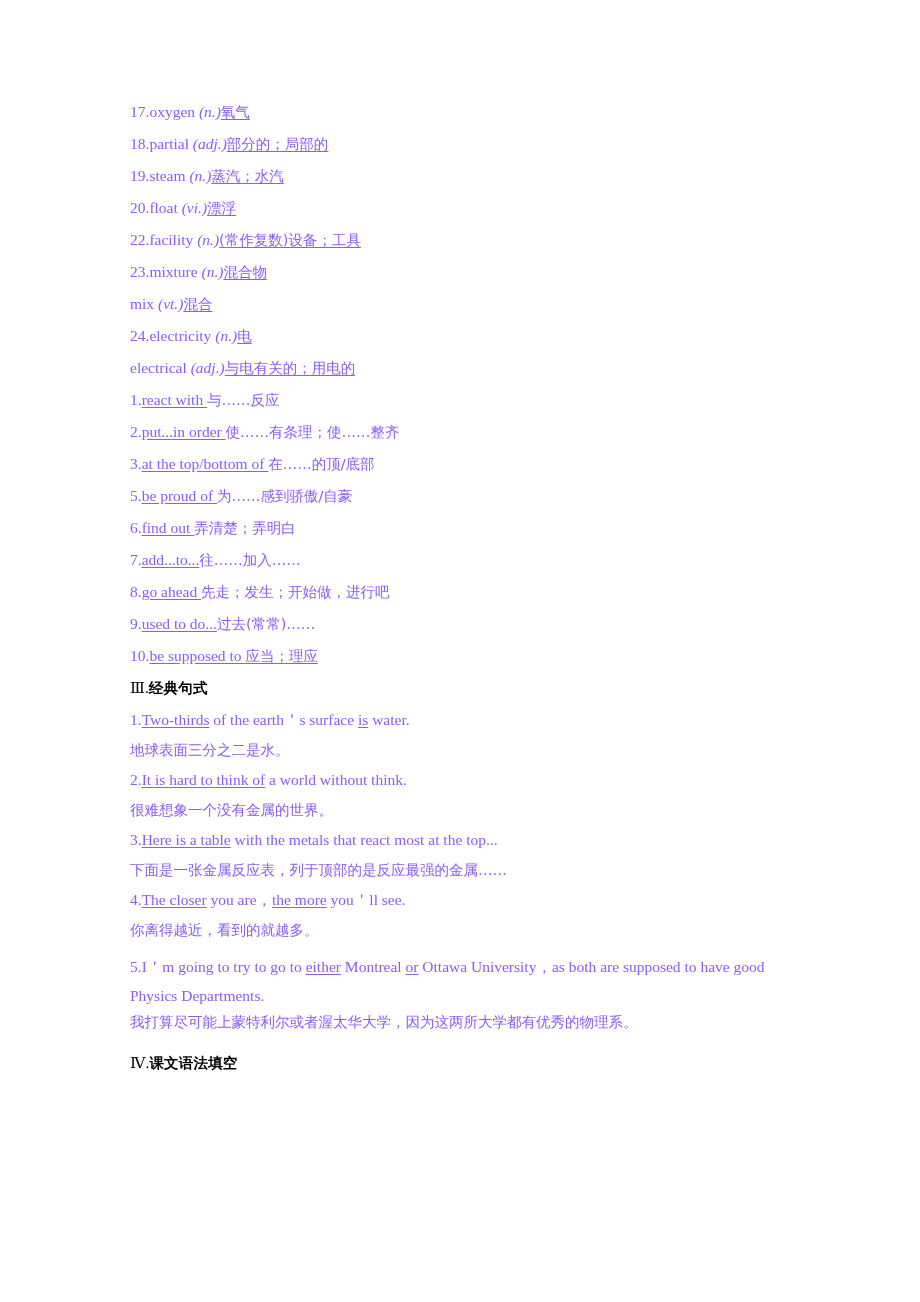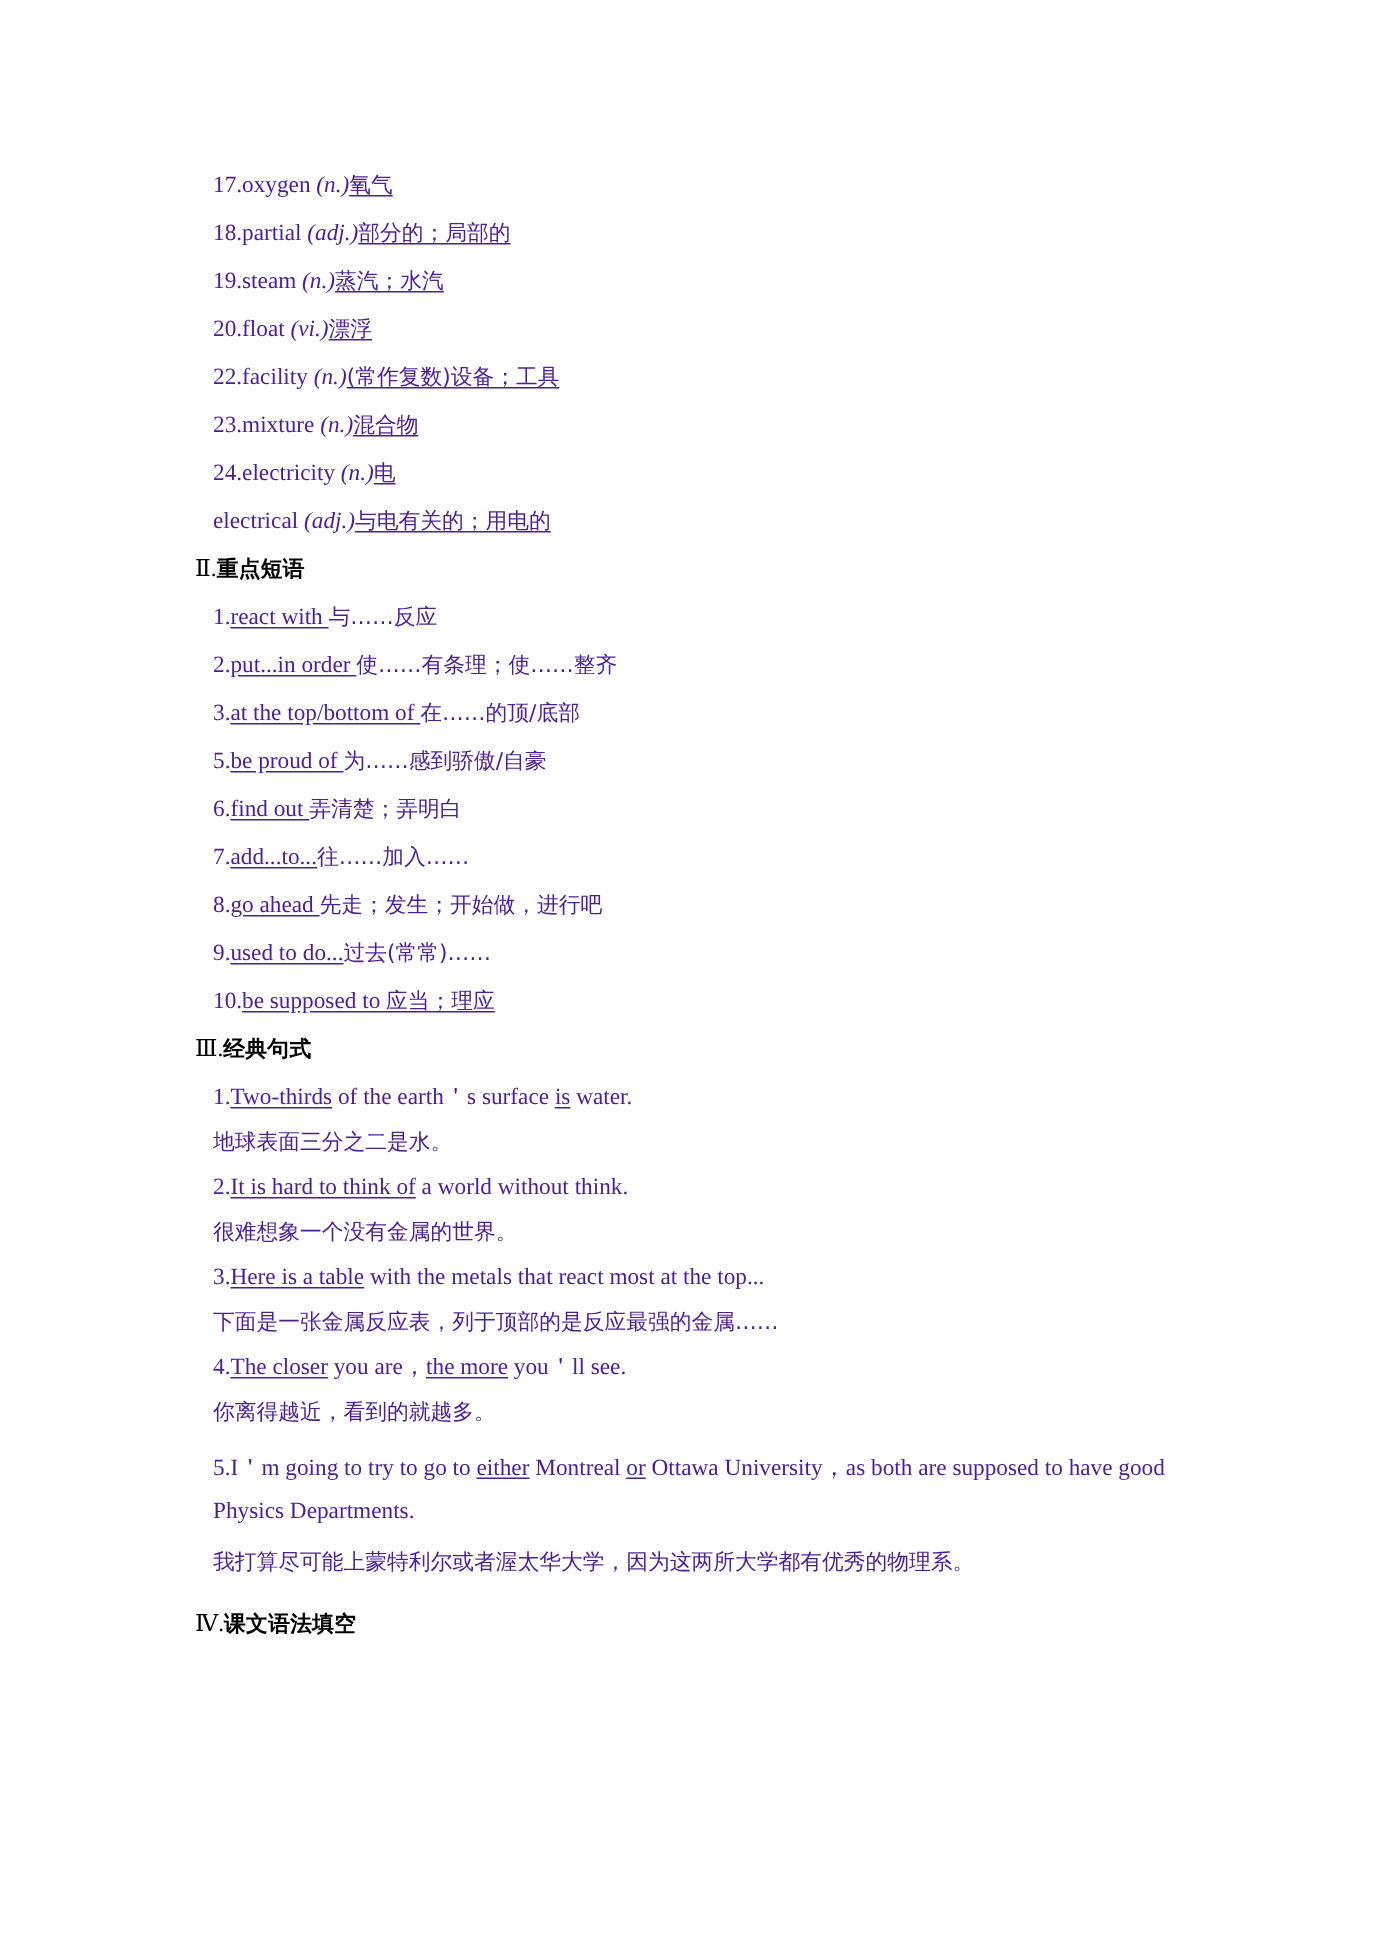--- a/index.html
+++ b/index.html
@@ -28,23 +28,23 @@
     position: absolute;
     left: 130px;
     top: 104px;
     width: 664px;
   }
 
   
   .line {
     font-size: 15.5px;
     line-height: 15.5px;
-    color: #4c1d95;
+    color: #8b5cf6;
     white-space: nowrap;
-    margin: 12px;
+    margin: 0;
     padding: 0;
   }
   .wrapline {
     white-space: normal;
     line-height: 29px;
   }
 
   
   .vocab .line { margin-bottom: 15.5px; }
   .phrases .line { margin-bottom: 15.5px; }
@@ -103,34 +103,34 @@
 
 
       <div class="line">
         <span>22.</span><span class="en">facility </span><span class="pos">(n.)</span><span class="cn u">(常作复数)设备；工具</span>
       </div>
 
       <div class="line">
         <span>23.</span><span class="en">mixture </span><span class="pos">(n.)</span><span class="cn u">混合物</span>
       </div>
 
+      <div class="line">
+        <span></span><span class="en">mix </span><span class="pos">(vt.)</span><span class="cn u">混合</span>
+      </div>
 
       <div class="line">
         <span>24.</span><span class="en">electricity </span><span class="pos">(n.)</span><span class="cn u">电</span>
       </div>
 
       <div class="line">
         <span></span><span class="en">electrical </span><span class="pos">(adj.)</span><span class="cn u">与电有关的；用电的</span>
       </div>
 
     </div>
 
-    <div class="sec-head">
-      <span class="rn">Ⅱ.</span><span class="cn">重点短语</span>
-    </div>
 
     <div class="phrases">
 
       <div class="line">
         <span>1.</span><span class="en u">react with </span><span class="cn">与……反应</span>
       </div>
 
       <div class="line">
         <span>2.</span><span class="en u">put...in order </span><span class="cn">使……有条理；使……整齐</span>
       </div>

